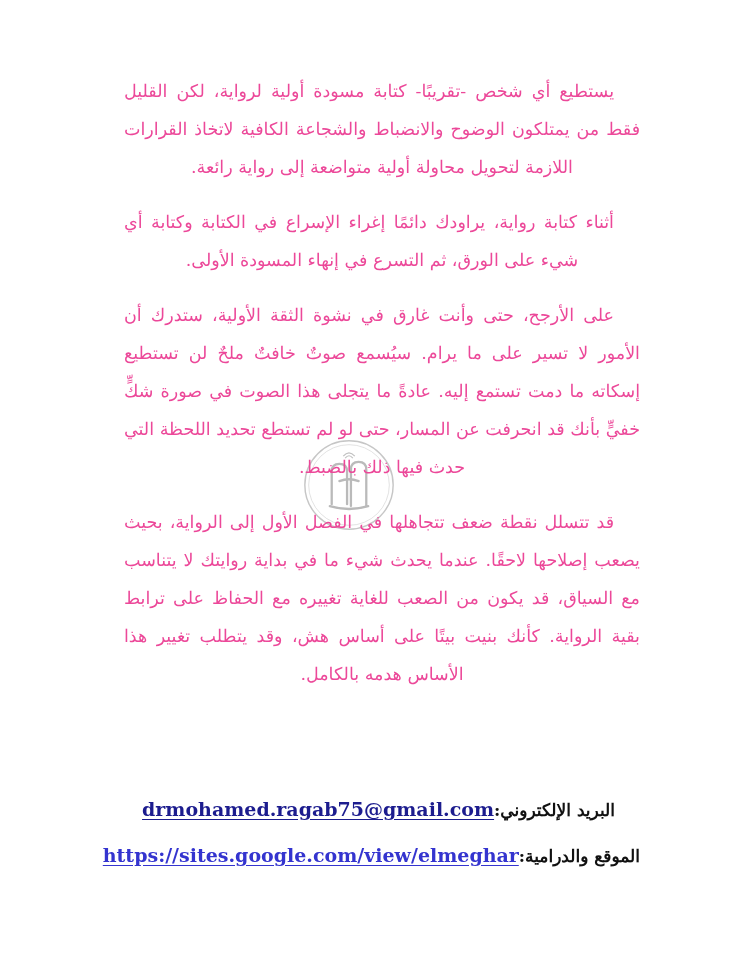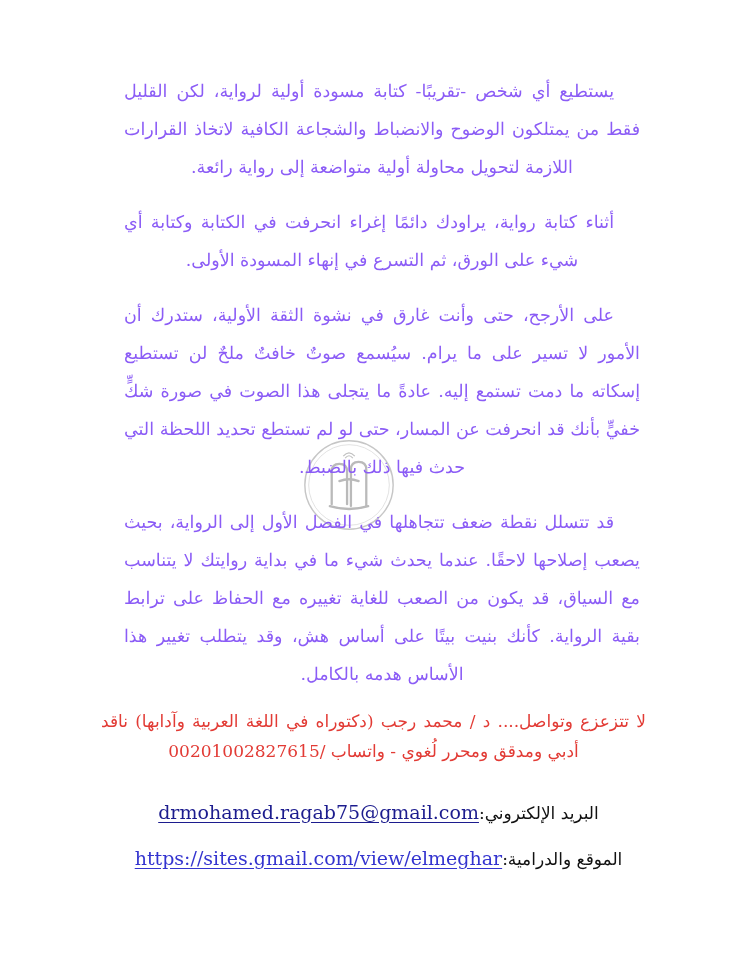--- a/index.html
+++ b/index.html
@@ -41,21 +41,21 @@
   }
 
   p.para {
     margin: 0 0 17px 14px;
     direction: rtl;
     text-align: justify;
     text-align-last: center;
     text-indent: 26px;
     font-size: 17.5px;
     line-height: 38px;
-    color: #8b5cf6;
+    color: #ec4899;
     font-family: "DejaVu Serif", "Liberation Serif", serif;
     letter-spacing: 0;
   }
 
   
   #signature {
     position: absolute;
     right: 104px;
     top: 706px;
     width: 545px;
@@ -81,21 +81,22 @@
   
   .contact-row {
     position: absolute;
     right: 110px;
     width: 530px;
     direction: rtl;
     text-align: center;
     z-index: 2;
     white-space: nowrap;
     font-size: 17px;
-    line-height: 30px;
+    line-height: 24px;
+    font-weight: bold;
   }
   #row-email   { top: 797px; }
   #row-website { top: 843px; }
 
   .contact-label {
     color: #111111;
     font-family: "DejaVu Serif", "Liberation Serif", serif;
     font-size: 17px;
     vertical-align: baseline;
   }
@@ -130,33 +131,27 @@
       </g>
       <g fill="none" stroke="#6b6b6b" stroke-width="1.2">
         <path d="M46 22 q4 -5 8 0"></path>
         <path d="M44 20 q6 -7 12 0"></path>
       </g>
     </svg>
   </div>
 
   <div id="content">
     <p class="para">يستطيع أي شخص -تقريبًا- كتابة مسودة أولية لرواية، لكن القليل فقط من يمتلكون الوضوح والانضباط والشجاعة الكافية لاتخاذ القرارات اللازمة لتحويل محاولة أولية متواضعة إلى رواية رائعة.</p>
-    <p class="para">أثناء كتابة رواية، يراودك دائمًا إغراء انحرفت في الكتابة وكتابة أي شيء على الورق، ثم التسرع في إنهاء المسودة الأولى.</p>
+    <p class="para">أثناء كتابة رواية، يراودك دائمًا إغراء الإسراع في الكتابة وكتابة أي شيء على الورق، ثم التسرع في إنهاء المسودة الأولى.</p>
     <p class="para">على الأرجح، حتى وأنت غارق في نشوة الثقة الأولية، ستدرك أن الأمور لا تسير على ما يرام. سيُسمع صوتٌ خافتٌ ملحٌ لن تستطيع إسكاته ما دمت تستمع إليه. عادةً ما يتجلى هذا الصوت في صورة شكٍّ خفيٍّ بأنك قد انحرفت عن المسار، حتى لو لم تستطع تحديد اللحظة التي حدث فيها ذلك بالضبط.</p>
     <p class="para">قد تتسلل نقطة ضعف تتجاهلها في الفصل الأول إلى الرواية، بحيث يصعب إصلاحها لاحقًا. عندما يحدث شيء ما في بداية روايتك لا يتناسب مع السياق، قد يكون من الصعب للغاية تغييره مع الحفاظ على ترابط بقية الرواية. كأنك بنيت بيتًا على أساس هش، وقد يتطلب تغيير هذا الأساس هدمه بالكامل.</p>
   </div>
 
-  <div id="signature">
-    <div class="sig-line sig-line-1">لا تتزعزع وتواصل.... د / محمد رجب (دكتوراه في اللغة العربية وآدابها) ناقد</div>
-    <div class="sig-line sig-line-2">
-      <span>أدبي ومدقق ومحرر لُغوي  -  واتساب /</span><span class="lat">00201002827615</span>
-    </div>
-  </div>
 
   <div class="contact-row" id="row-email">
     <span class="contact-label">البريد الإلكتروني:</span><span class="contact-value" id="email-value">drmohamed.ragab75@gmail.com</span>
   </div>
 
   <div class="contact-row" id="row-website">
-    <span class="contact-label">الموقع والدرامية:</span><span class="contact-value" id="website-value">https://sites.gmail.com/view/elmeghar</span>
+    <span class="contact-label">الموقع والدرامية:</span><span class="contact-value" id="website-value">https://sites.google.com/view/elmeghar</span>
   </div>
 
 </div>
 
 </body></html>

